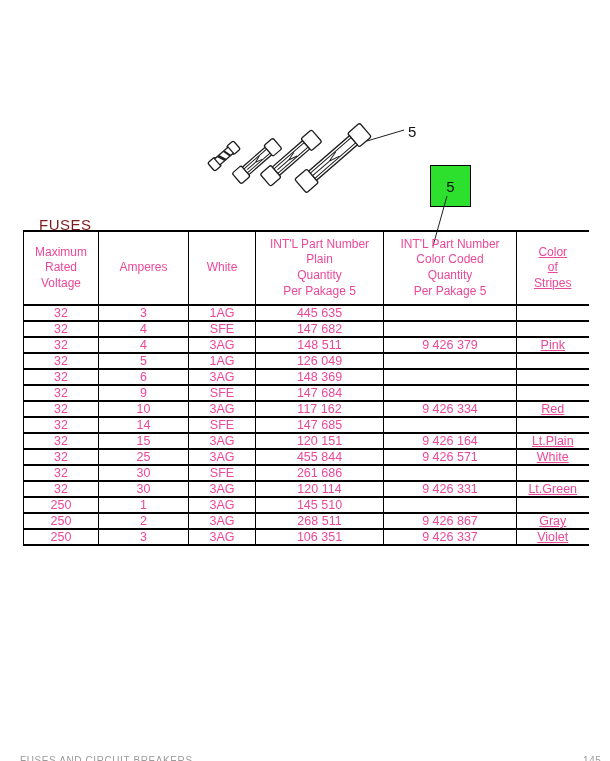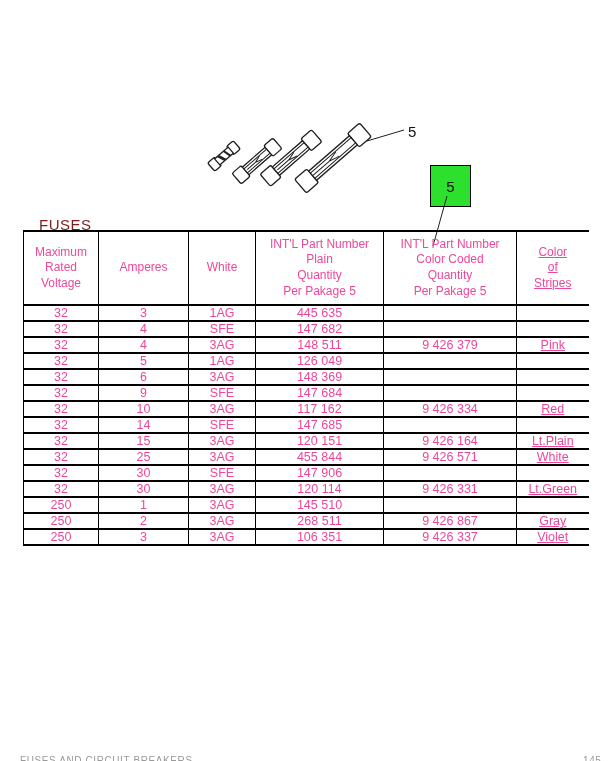--- a/index.html
+++ b/index.html
@@ -211,21 +211,21 @@
           <td>25</td>
           <td>3AG</td>
           <td>455 844</td>
           <td>9 426 571</td>
           <td>White</td>
         </tr>
         <tr>
           <td>32</td>
           <td>30</td>
           <td>SFE</td>
-          <td>147 906</td>
+          <td>261 686</td>
           <td></td>
           <td></td>
         </tr>
         <tr>
           <td>32</td>
           <td>30</td>
           <td>3AG</td>
           <td>120 114</td>
           <td>9 426 331</td>
           <td>Lt.Green</td>

